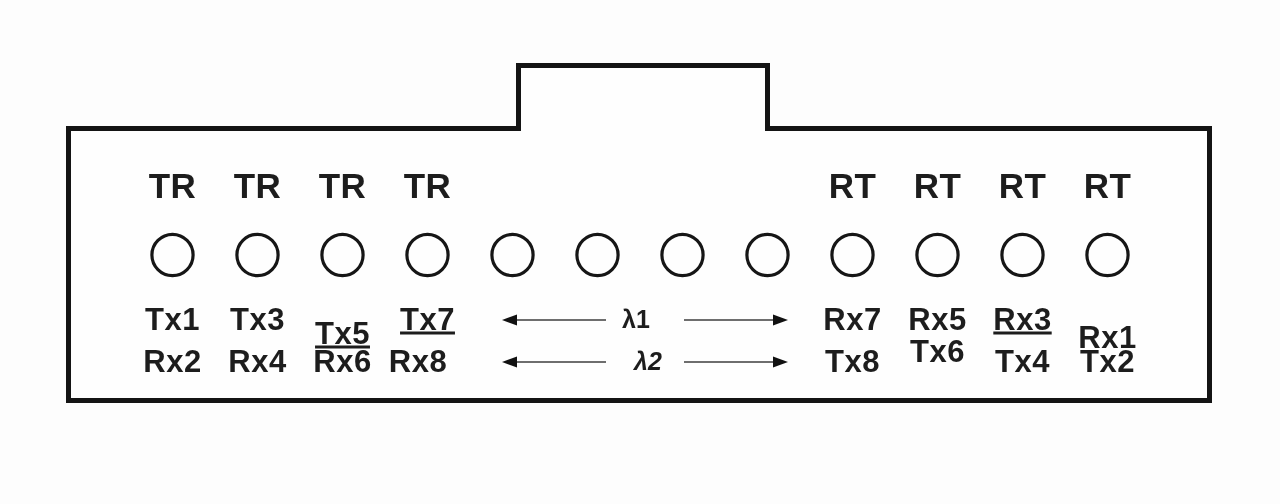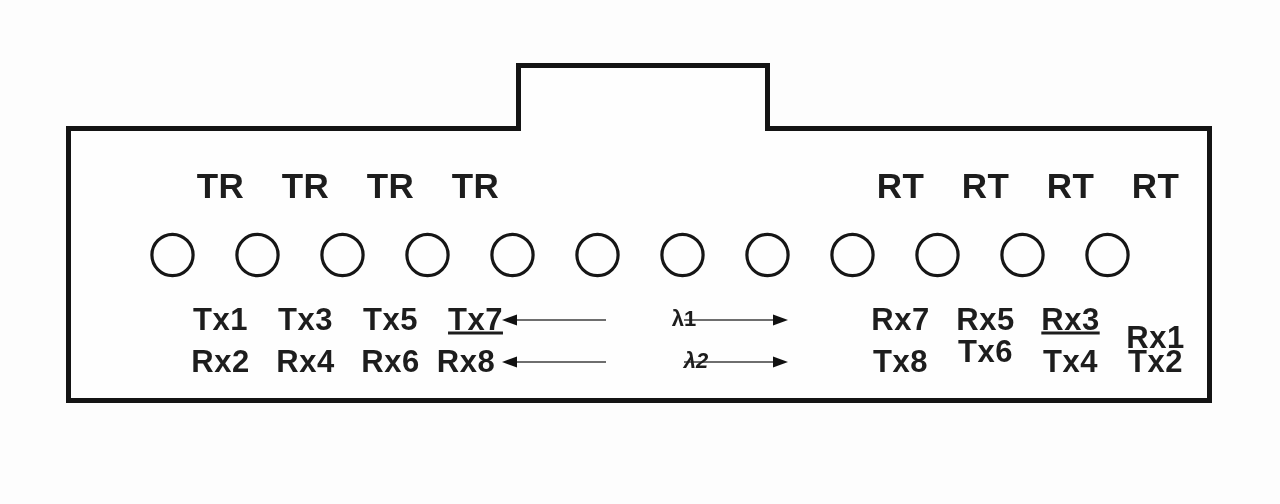--- a/index.html
+++ b/index.html
@@ -28,31 +28,30 @@
     height: 100%;
   }
   .diagram-label {
     position: absolute;
     transform: translate(-50%, -50%);
     white-space: nowrap;
     color: #1d1d1d;
     font-weight: 600;
     line-height: 1;
     letter-spacing: 0.5px;
-    margin-left: 48px;
   }
   .label-top {
     font-size: 35px;
   }
   .label-pin {
     font-size: 31px;
     text-align: right;
   }
   .label-lambda {
-    font-size: 22px;
+    font-size: 25px;
     letter-spacing: 0px;
   }
 </style>
 </head>
 <body>
 
 <div class="stage">
 
   <svg class="outline-svg" width="1280" height="504" viewBox="0 0 1280 504">
 
@@ -94,21 +93,21 @@
 
   <div class="labels-layer" id="labels-layer">
     <span class="diagram-label label-lambda" id="lambda1" style="left:636px; top:319px;">λ1</span>
     <span class="diagram-label label-lambda" id="lambda2" style="left:648px; top:361px;font-style:italic;">λ2</span>
   <span class="diagram-label label-top" style="left: 172.5px; top: 185px;">TR</span>
       <span class="diagram-label label-top" style="left: 257.5px; top: 185px;">TR</span>
       <span class="diagram-label label-top" style="left: 342.5px; top: 185px;">TR</span>
       <span class="diagram-label label-top" style="left: 427.5px; top: 185px;">TR</span>
       <span class="diagram-label label-pin" style="left: 172.5px; top: 319px;">Tx1</span>
       <span class="diagram-label label-pin" style="left: 257.5px; top: 319px;">Tx3</span>
-      <span class="diagram-label label-pin" style="left: 342.5px; top: 319px;">Tx5</span>
+      <span class="diagram-label label-pin" style="left: 342.5px; top: 333px; text-decoration: underline;">Tx5</span>
       <span class="diagram-label label-pin" style="left: 427.5px; top: 319px; text-decoration: underline;">Tx7</span>
       <span class="diagram-label label-pin" style="left: 172.5px; top: 361px;">Rx2</span>
       <span class="diagram-label label-pin" style="left: 257.5px; top: 361px;">Rx4</span>
       <span class="diagram-label label-pin" style="left: 342.5px; top: 361px;">Rx6</span>
       <span class="diagram-label label-pin" style="left: 418px; top: 361px;">Rx8</span>
       <span class="diagram-label label-top" style="left: 852.5px; top: 185px;">RT</span>
       <span class="diagram-label label-top" style="left: 937.5px; top: 185px;">RT</span>
       <span class="diagram-label label-top" style="left: 1022.5px; top: 185px;">RT</span>
       <span class="diagram-label label-top" style="left: 1107.5px; top: 185px;">RT</span>
       <span class="diagram-label label-pin" style="left: 852.5px; top: 319px;">Rx7</span>

